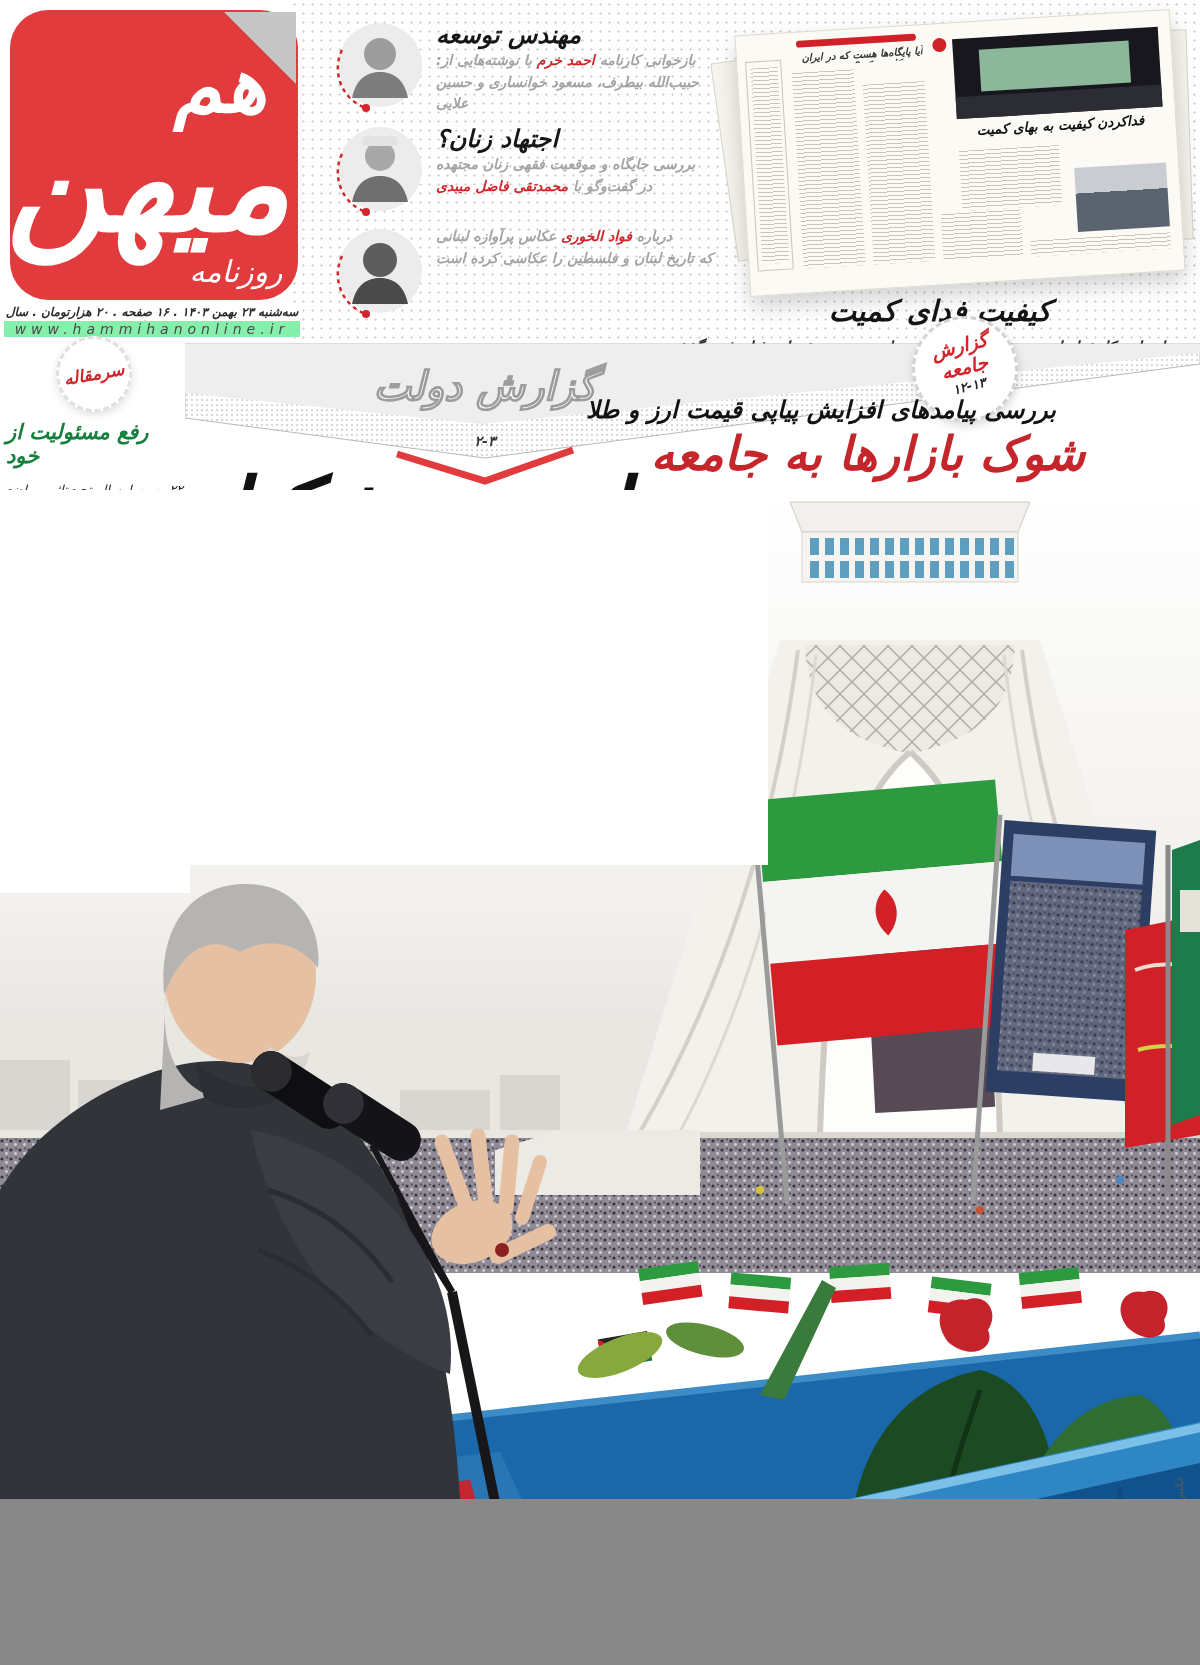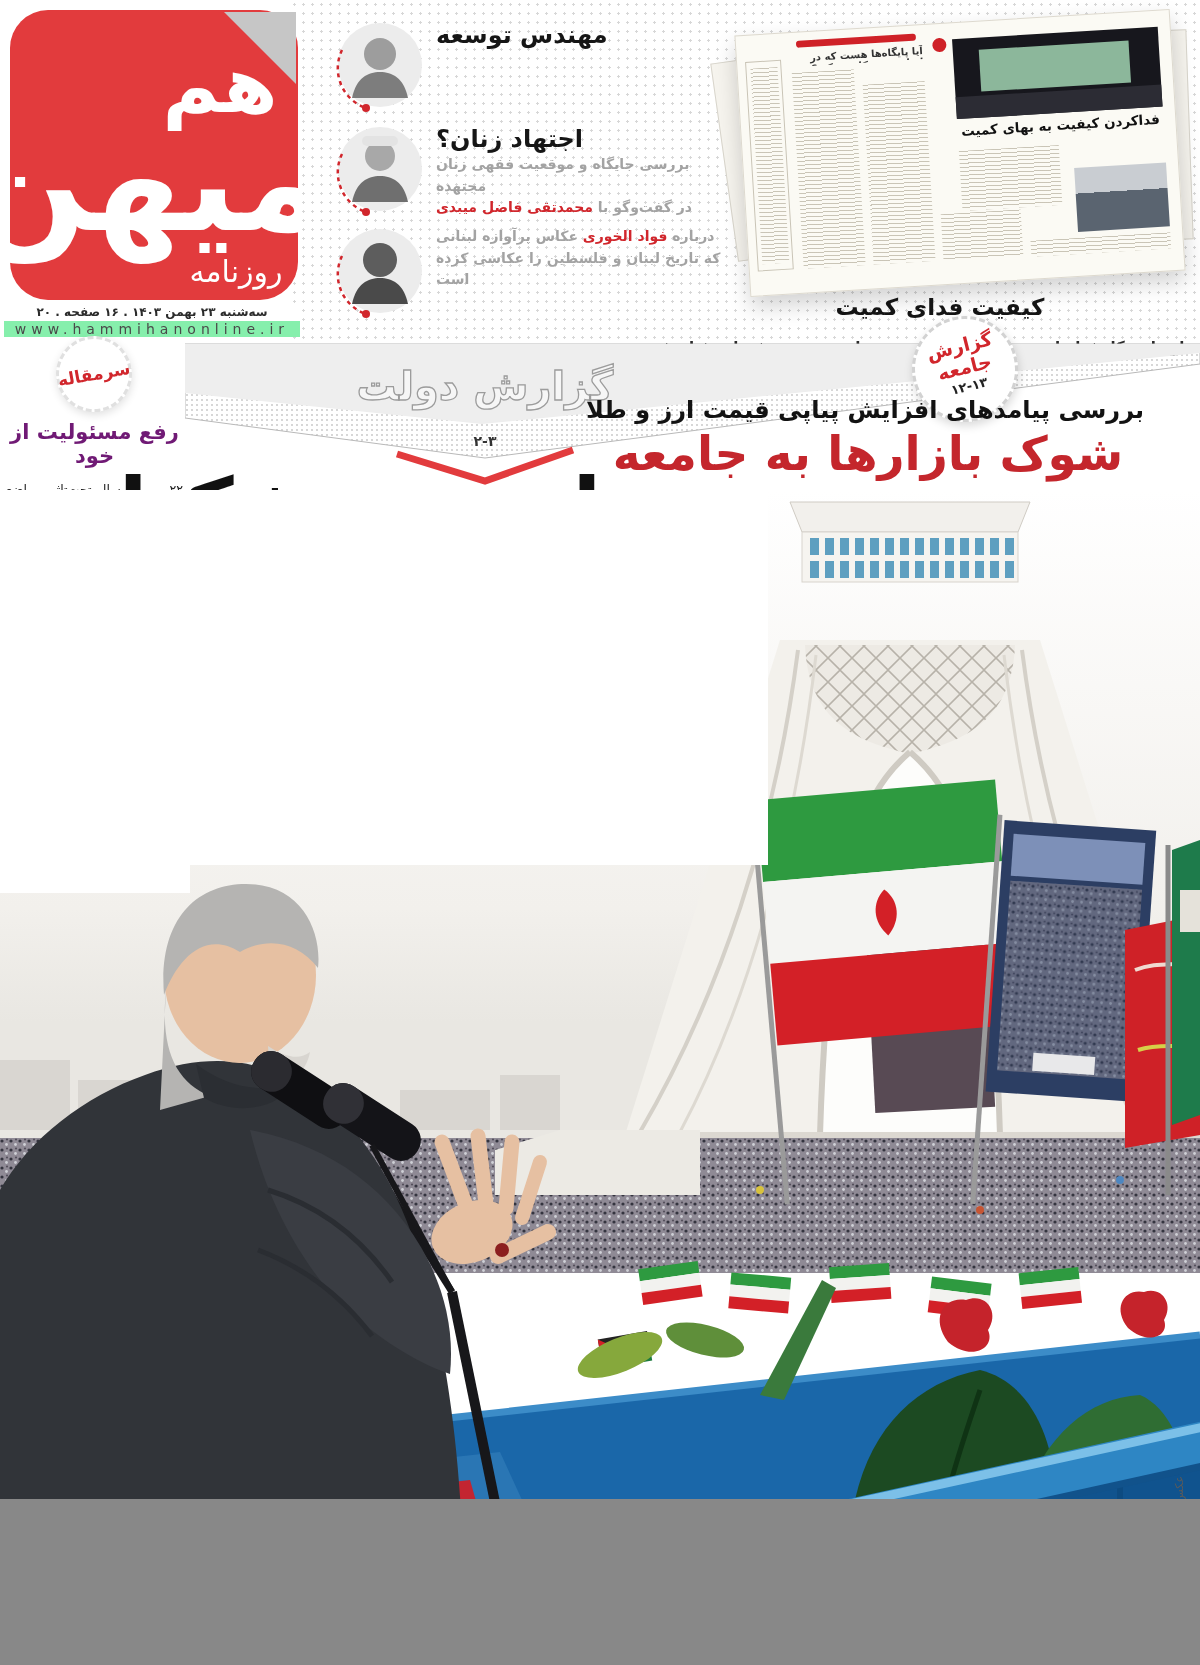--- a/index.html
+++ b/index.html
@@ -1,18 +1,18 @@
 <!DOCTYPE html>
 <html lang="fa"><head>
 <meta charset="utf-8">
 <style>
   * { margin:0; padding:0; box-sizing:border-box; }
   html,body { background:#888; }
   body { font-family:"DejaVu Sans", sans-serif; }
-  .page { position:relative; width:1200px; height:1499px; margin:0 auto; background:#fff; overflow:hidden; }
+  .page { position:relative; width:1200px; height:1499px; margin:0 auto; background:#fff; overflow:hidden;font-style:italic; }
 
   .dots { position:absolute; left:290px; top:0; width:910px; height:340px;
           background-image:radial-gradient(#d7d7d7 1px, transparent 1.4px); background-size:9px 9px; }
 
   
   .logo { position:absolute; left:8px; top:8px; width:292px; height:296px; }
   .dateline { position:absolute; left:4px; top:305px; width:296px; direction:rtl; text-align:center;
               font-size:12px; font-weight:bold; color:#2b2b2b; background:#fff; }
   .website { position:absolute; left:4px; top:321px; width:296px; text-align:center;
              font-size:14px; letter-spacing:5px; color:#4a4a4a; background:#86efac; }
@@ -30,21 +30,21 @@
   .inset { position:absolute; left:742px; top:22px; width:436px; height:262px; background:#fbfaf4;
            border:1px solid #ddd9cf; box-shadow:0 10px 22px rgba(0,0,0,.18); transform:rotate(-3.5deg); overflow:hidden; }
   .col { position:absolute; background:repeating-linear-gradient(180deg,#b9b3a2 0 1px, transparent 1px 4px); opacity:.75; }
   .inset-photo { position:absolute; left:216px; top:16px; width:206px; height:80px; background:#17171d; }
   .inset-screen { position:absolute; left:26px; top:12px; width:150px; height:42px; background:#8fbw; background:#8cb79b; }
   .inset-hl { position:absolute; left:216px; top:100px; width:206px; direction:rtl; text-align:center;
               font-size:13.5px; font-weight:bold; color:#111; }
   .inset-portrait { position:absolute; left:330px; top:152px; width:92px; height:64px;
                     background:linear-gradient(180deg,#c9cdd2 0 40%, #5a6470 40%); }
   .inset-title { position:absolute; left:690px; top:294px; width:500px; text-align:center; direction:rtl;
-                 font-size:23px; font-weight:bold; color:#141414; }
+                 font-size:29px; font-weight:bold; color:#141414; }
   .inset-sub { position:absolute; left:636px; top:338px; width:554px; text-align:center; direction:rtl;
                font-size:15px; font-weight:bold; color:#2c2c2c; }
 
   
   .badge { position:absolute; left:912px; top:316px; width:106px; height:106px; background:#fff;
            border-radius:50%; border:3px dashed #d2d2d2; box-shadow:0 4px 10px rgba(0,0,0,.15);
            transform:rotate(-14deg); text-align:center; padding-top:16px; }
   .badge .b1,.badge .b2 { font-size:19px; font-weight:bold; color:#d1262c; line-height:1.15; }
   .badge .bp { font-size:13px; font-weight:bold; color:#222; }
 
@@ -52,21 +52,21 @@
   .market { position:absolute; left:540px; top:396px; width:656px; direction:rtl; text-align:left; }
   .market .kick { font-size:24px; font-weight:bold; color:#121212; white-space:nowrap;margin-left:46px; }
   .market .head { font-size:47px; font-weight:bold; color:#c4262c; white-space:nowrap; margin-top:2px;text-align:center; }
 
   
   .editorial { position:absolute; left:6px; top:336px; width:177px; }
   .ed-badge { position:absolute; left:50px; top:0; width:76px; height:76px; background:#fff; border-radius:50%;
               border:3px dashed #e0e0e0; box-shadow:0 3px 8px rgba(0,0,0,.12); transform:rotate(-10deg);
               display:flex; align-items:center; justify-content:center;
               font-size:17px; font-weight:bold; color:#d1262c; }
-  .ed-title { margin-top:84px; direction:rtl; text-align:center; font-size:21px; font-weight:bold; color:#701a75; }
+  .ed-title { margin-top:84px; direction:rtl; text-align:left; font-size:21px; font-weight:bold; color:#15803d; }
   .ed-body { margin-top:10px; direction:rtl; text-align:justify; font-size:12.6px; line-height:1.92; color:#1d1d1d; }
   .hl { background:#f2a9b8; }
   .pagebox { display:inline-block; background:#111; color:#fff; font-size:10.5px; font-weight:bold;
              padding:0 4px; border-radius:2px; }
 
   
   .lead { position:absolute; left:180px; top:452px; width:588px; text-align:center; direction:rtl; }
   .lead .l { font-size:84px; font-weight:bold; color:#111; line-height:1.36; white-space:nowrap; }
   .lead .d { font-size:24px; font-weight:bold; color:#a6a6a6; line-height:1.35; white-space:nowrap; }
   .lead .d1 { margin-top:14px; }
@@ -98,20 +98,22 @@
   <div class="teaser" style="top:20px">
     <svg class="t-pic" viewBox="0 0 92 96">
       <circle cx="48" cy="45" r="42" fill="#ececec"></circle>
       <circle cx="48" cy="34" r="16" fill="#9d9d9d"></circle>
       <path d="M20,78 C24,58 36,52 48,52 C60,52 72,58 76,78 Z" fill="#7d7d7d"></path>
       <path d="M10,30 A42,42 0 0 0 34,88" fill="none" stroke="#d1262c" stroke-width="2.5" stroke-dasharray="4 4"></path>
       <circle cx="34" cy="88" r="4" fill="#d1262c"></circle>
     </svg>
     <div class="t-tx">
       <div class="t-title">مهندس توسعه</div>
+      <div class="t-sub"><span>بازخوانی کارنامه </span><span class="t-red">احمد خرم</span><span> با نوشته‌هایی از:</span><br>
+      <span>حبیب‌الله بیطرف، مسعود خوانساری و حسین علایی</span><span class="t-red"></span><span></span></div>
     </div>
   </div>
 
   <div class="teaser" style="top:124px">
     <svg class="t-pic" viewBox="0 0 92 96">
       <circle cx="48" cy="45" r="42" fill="#ececec"></circle>
       <circle cx="48" cy="32" r="15" fill="#a8a8a8"></circle>
       <rect x="30" y="12" width="36" height="10" rx="5" fill="#e3e3e3"></rect>
       <path d="M20,78 C24,58 36,52 48,52 C60,52 72,58 76,78 Z" fill="#6f6f6f"></path>
       <path d="M10,30 A42,42 0 0 0 34,88" fill="none" stroke="#d1262c" stroke-width="2.5" stroke-dasharray="4 4"></path>

